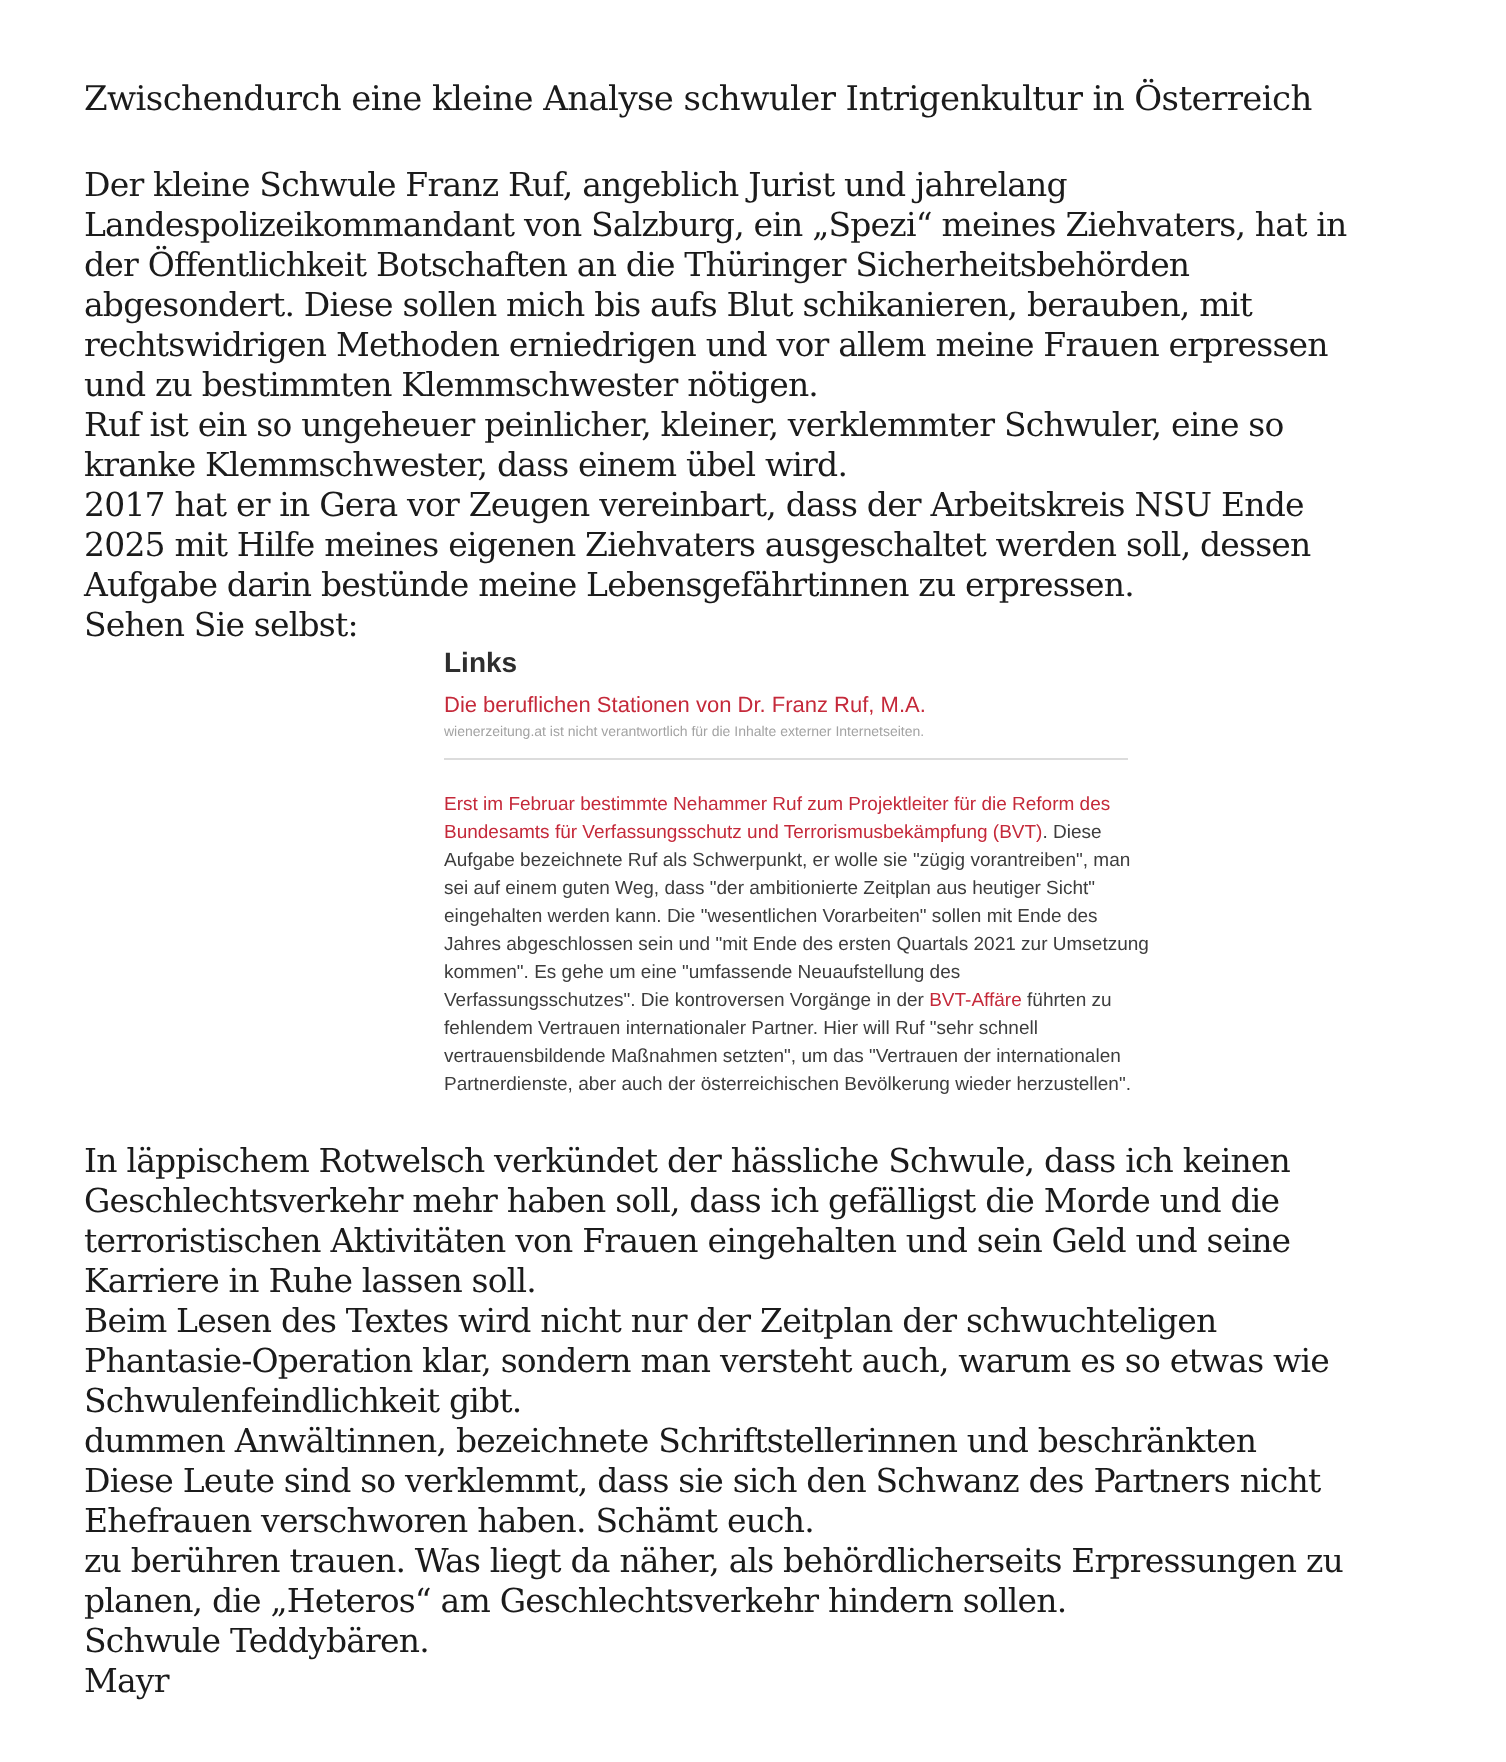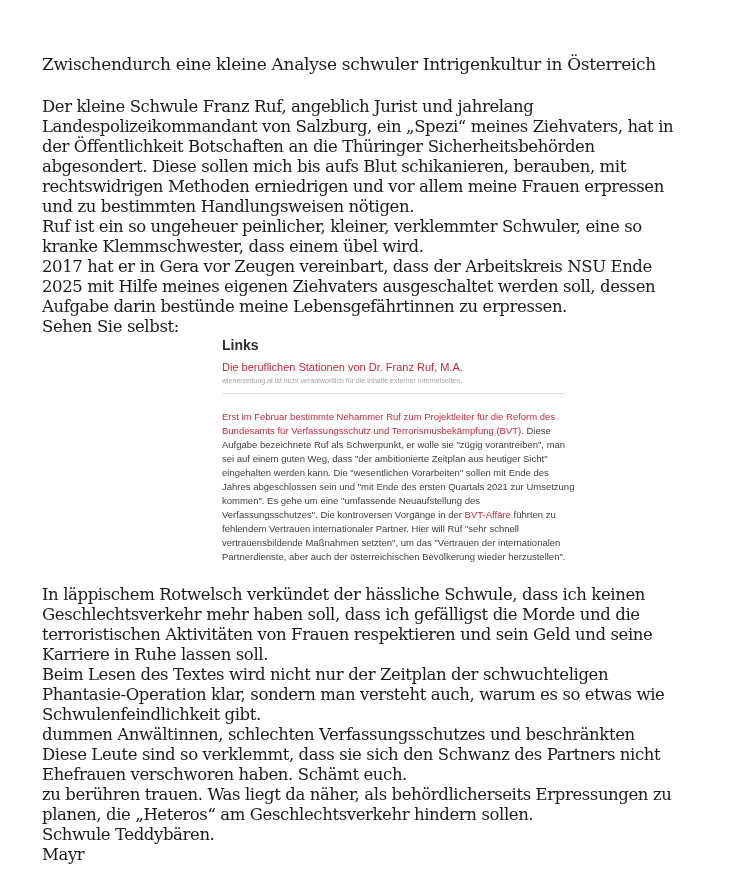--- a/index.html
+++ b/index.html
@@ -8,21 +8,21 @@
     background: #ffffff;
   }
   body {
     width: 753px;
     height: 881px;
     overflow: hidden;
     font-family: "DejaVu Serif", serif;
     color: #1b1b1b;
   }
   .doc {
-    padding: 54px 10px 0 42px;
+    padding: 40px 10px 0 42px;
   }
   .title {
     font-size: 17px;
     line-height: 20px;
     letter-spacing: -0.3px;
     white-space: nowrap;
     margin-bottom: 23px;
   }
   .block .line {
     font-size: 16.5px;
@@ -83,46 +83,46 @@
 <div class="doc">
 
   <div class="title">Zwischendurch eine kleine Analyse schwuler Intrigenkultur in Österreich</div>
 
   <div class="block">
     <div class="line">Der kleine Schwule Franz Ruf, angeblich Jurist und jahrelang</div>
     <div class="line">Landespolizeikommandant von Salzburg, ein „Spezi“ meines Ziehvaters, hat in</div>
     <div class="line">der Öffentlichkeit Botschaften an die Thüringer Sicherheitsbehörden</div>
     <div class="line">abgesondert. Diese sollen mich bis aufs Blut schikanieren, berauben, mit</div>
     <div class="line">rechtswidrigen Methoden erniedrigen und vor allem meine Frauen erpressen</div>
-    <div class="line">und zu bestimmten Handlungsweisen nötigen.</div>
+    <div class="line">und zu bestimmten Klemmschwester nötigen.</div>
     <div class="line">Ruf ist ein so ungeheuer peinlicher, kleiner, verklemmter Schwuler, eine so</div>
     <div class="line">kranke Klemmschwester, dass einem übel wird.</div>
     <div class="line">2017 hat er in Gera vor Zeugen vereinbart, dass der Arbeitskreis NSU Ende</div>
     <div class="line">2025 mit Hilfe meines eigenen Ziehvaters ausgeschaltet werden soll, dessen</div>
     <div class="line">Aufgabe darin bestünde meine Lebensgefährtinnen zu erpressen.</div>
     <div class="line">Sehen Sie selbst:</div>
   </div>
 
   <div class="embed">
     <div class="embed-heading">Links</div>
     <div class="embed-link">Die beruflichen Stationen von Dr. Franz Ruf, M.A.</div>
     <div class="embed-disclaimer">wienerzeitung.at ist nicht verantwortlich für die Inhalte externer Internetseiten.</div>
     <hr class="embed-divider">
     <p class="embed-article"><span class="red">Erst im Februar bestimmte Nehammer Ruf zum Projektleiter für die Reform des Bundesamts für Verfassungsschutz und Terrorismusbekämpfung (BVT)</span><span>. Diese Aufgabe bezeichnete Ruf als Schwerpunkt, er wolle sie "zügig vorantreiben", man sei auf einem guten Weg, dass "der ambitionierte Zeitplan aus heutiger Sicht" eingehalten werden kann. Die "wesentlichen Vorarbeiten" sollen mit Ende des Jahres abgeschlossen sein und "mit Ende des ersten Quartals 2021 zur Umsetzung kommen". Es gehe um eine "umfassende Neuaufstellung des Verfassungsschutzes". Die kontroversen Vorgänge in der </span><span class="red linkish">BVT-Affäre</span><span> führten zu fehlendem Vertrauen internationaler Partner. Hier will Ruf "sehr schnell vertrauensbildende Maßnahmen setzten", um das "Vertrauen der internationalen Partnerdienste, aber auch der österreichischen Bevölkerung wieder herzustellen".</span></p>
   </div>
 
   <div class="block">
     <div class="line">In läppischem Rotwelsch verkündet der hässliche Schwule, dass ich keinen</div>
     <div class="line">Geschlechtsverkehr mehr haben soll, dass ich gefälligst die Morde und die</div>
-    <div class="line">terroristischen Aktivitäten von Frauen respektieren und sein Geld und seine</div>
+    <div class="line">terroristischen Aktivitäten von Frauen eingehalten und sein Geld und seine</div>
     <div class="line">Karriere in Ruhe lassen soll.</div>
     <div class="line">Beim Lesen des Textes wird nicht nur der Zeitplan der schwuchteligen</div>
     <div class="line">Phantasie-Operation klar, sondern man versteht auch, warum es so etwas wie</div>
     <div class="line">Schwulenfeindlichkeit gibt.</div>
-    <div class="line">dummen Anwältinnen, schlechten Verfassungsschutzes und beschränkten</div>
+    <div class="line">dummen Anwältinnen, bezeichnete Schriftstellerinnen und beschränkten</div>
     <div class="line">Diese Leute sind so verklemmt, dass sie sich den Schwanz des Partners nicht</div>
     <div class="line">Ehefrauen verschworen haben. Schämt euch.</div>
     <div class="line">zu berühren trauen. Was liegt da näher, als behördlicherseits Erpressungen zu</div>
     <div class="line">planen, die „Heteros“ am Geschlechtsverkehr hindern sollen.</div>
     <div class="line">Schwule Teddybären.</div>
     <div class="line">Mayr</div>
   </div>
 
 </div>
 

